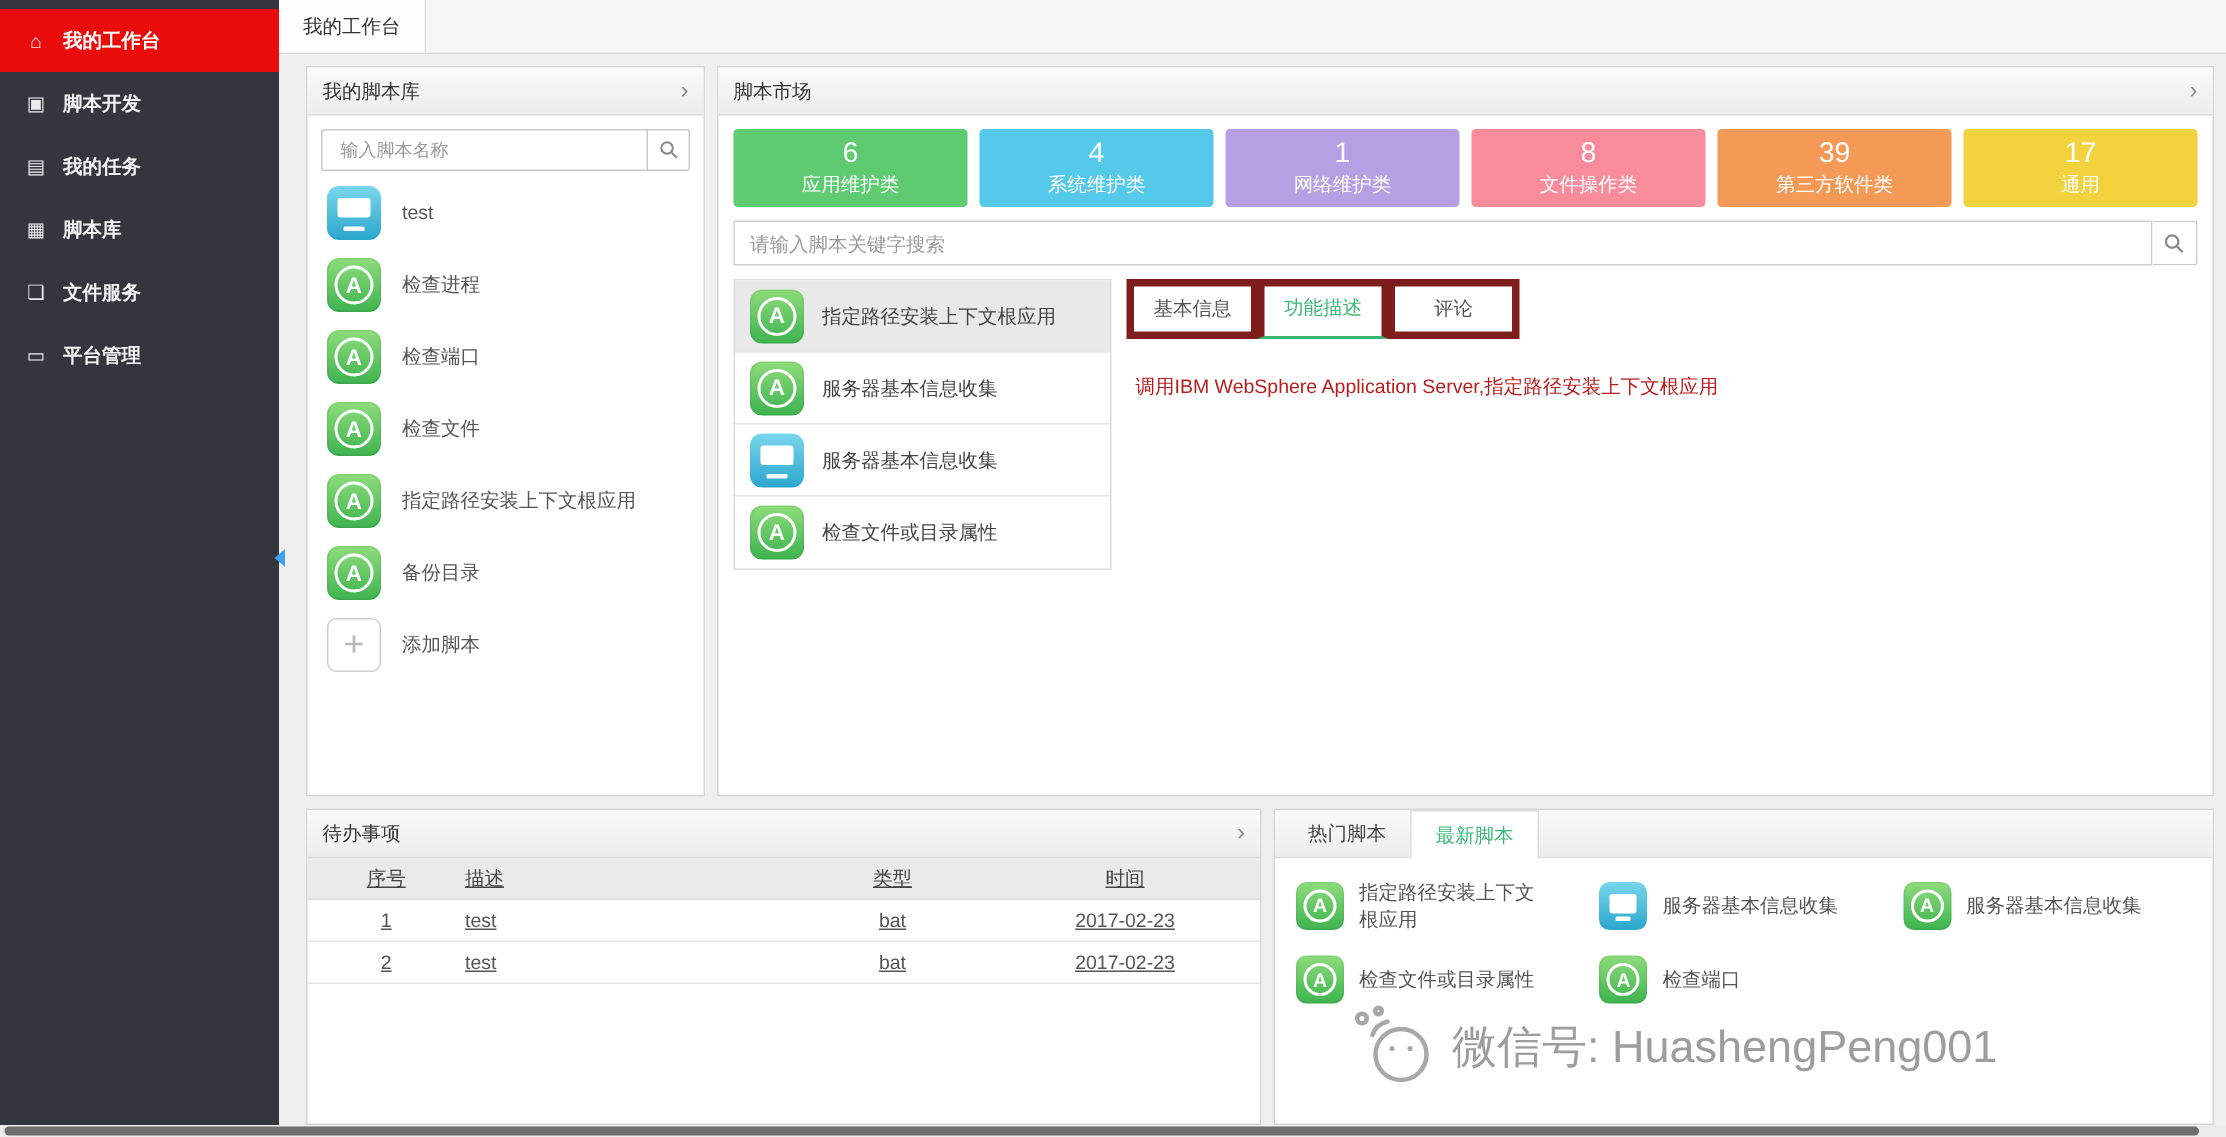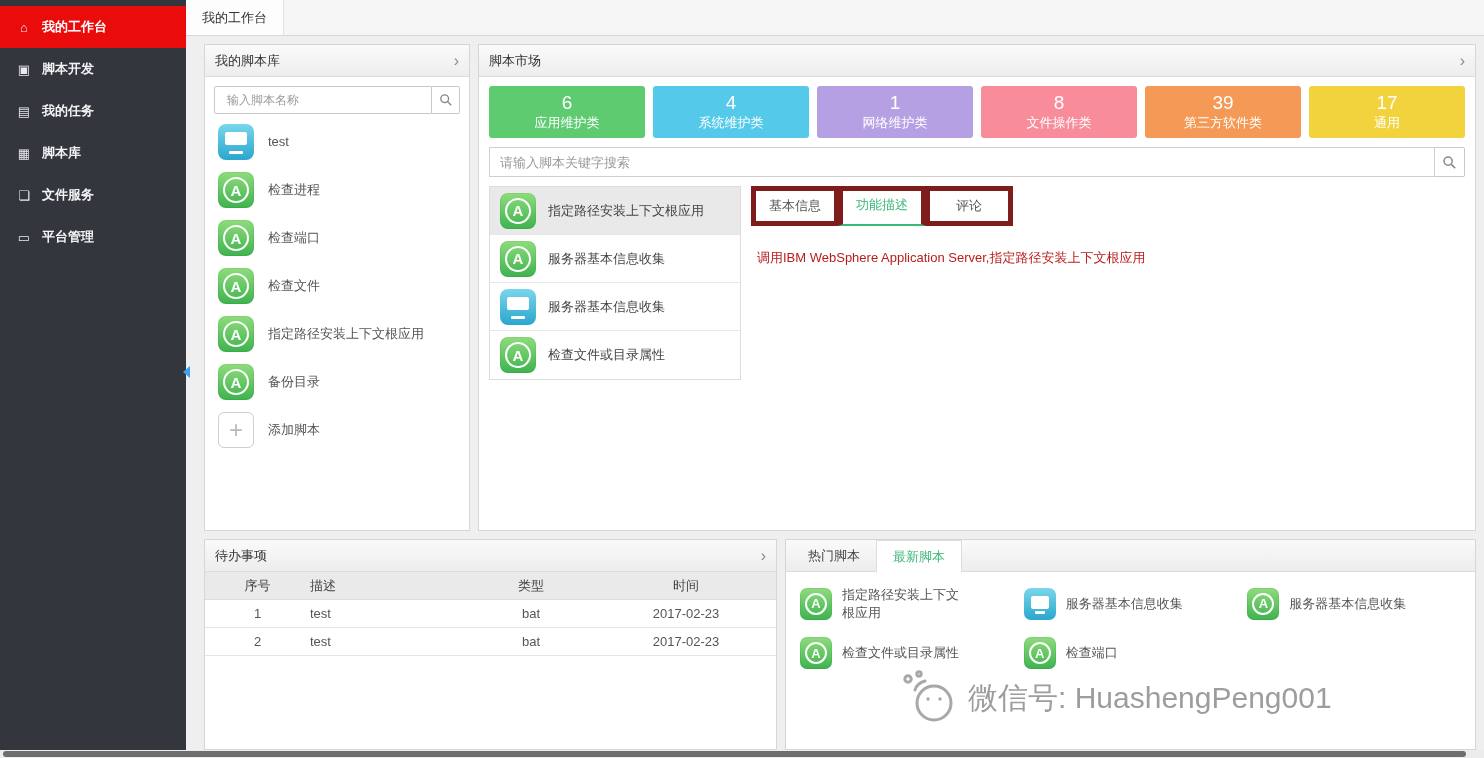--- a/index.html
+++ b/index.html
@@ -20,21 +20,21 @@
   .tabbar { height:36px; flex:none; background:#f6f6f6; border-bottom:1px solid #d8d8d8; display:flex; align-items:stretch; }
   .top-tab { padding:0 16px; line-height:35px; background:#fdfdfd; border-right:1px solid #e2e2e2; color:#333; cursor:pointer; }
 
   .content { flex:1; display:flex; flex-direction:column; gap:8px; padding:8px; min-height:0;margin-left:10px; }
   .row1 { display:flex; gap:8px; height:487px; flex:none; }
   .row2 { display:flex; gap:8px; flex:1; min-height:0; }
 
   .panel { background:#fff; border:1px solid #d6d6d6; display:flex; flex-direction:column; min-width:0; }
   .p-myscripts { width:266px; flex:none; }
   .p-market { flex:1; }
-  .p-todo { width:573px; flex:none; }
+  .p-todo { width:637px; flex:none; }
   .p-latest { flex:1; position:relative; }
 
   .phead { height:32px; flex:none; background:linear-gradient(#fafafa,#ededed); border-bottom:1px solid #dcdcdc; display:flex; align-items:center; padding:0 10px; color:#333; }
   .phead .ptitle { font-size:13px; }
   .arrow { margin-left:auto; color:#8a8a8a; font-size:16px; cursor:pointer; line-height:1; }
   .arrow::after { content:"›"; }
 
   
   .ic { width:36px; height:36px; border-radius:8px; position:relative; flex:none; display:inline-block; }
   .ic.sm { width:32px; height:32px; border-radius:7px; }
@@ -77,21 +77,21 @@
   .mrow.selected { background:#e9e9e9; }
 
   .detail { flex:1; margin-left:10px; min-width:0; }
   .dtabs { display:flex; }
   .dtab { min-width:88px; text-align:center; line-height:30px; border:5px solid #7f1d1d; background:#fff; margin-right:-1px; font-size:13px; color:#555; cursor:pointer; }
   .dtab.active { color:#3bb878; border-bottom:2px solid #3bb878; line-height:28px; position:relative; z-index:1; }
   .ddesc { padding:22px 6px; color:#b91c1c; line-height:1.5; }
 
   
   .ttable { display:flex; flex-direction:column; font-size:13px; }
-  .trow { display:grid; grid-template-columns:105px 1fr 130px 180px; align-items:center; height:28px; border-bottom:1px solid #e6e6e6; color:#555; }
+  .trow { display:grid; grid-template-columns:105px 1fr 130px 180px; align-items:center; height:28px; border-bottom:1px solid #e6e6e6; color:#555;text-decoration:underline; }
   .trow.thead { background:#eaeaea; color:#444; border-bottom:1px solid #dcdcdc; }
   .tc1 { text-align:center; }
   .tc2 { text-align:left; }
   .tc3, .tc4 { text-align:center; }
 
   
   .lhead { padding-left:6px; }
   .ltab { padding:0 16px; line-height:31px; font-size:13px; color:#444; cursor:pointer; }
   .ltab.active { background:#fff; border:1px solid #ddd; border-bottom:1px solid #fff; color:#3bb878; margin-bottom:-1px; position:relative; z-index:2; }
   .lgrid { display:grid; grid-template-columns:1fr 1fr 1fr; gap:16px 10px; padding:14px 14px; }

